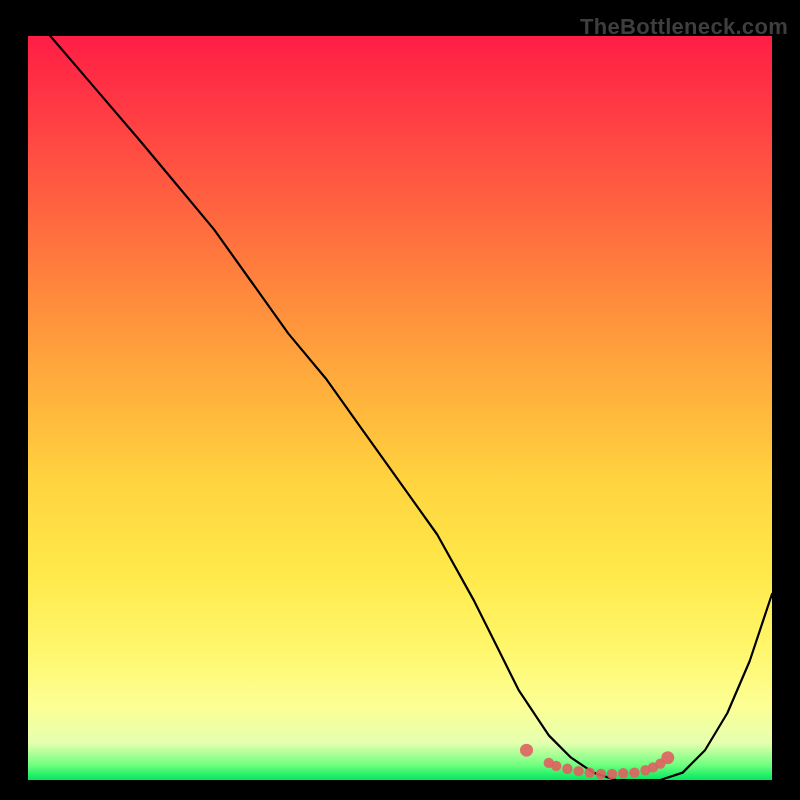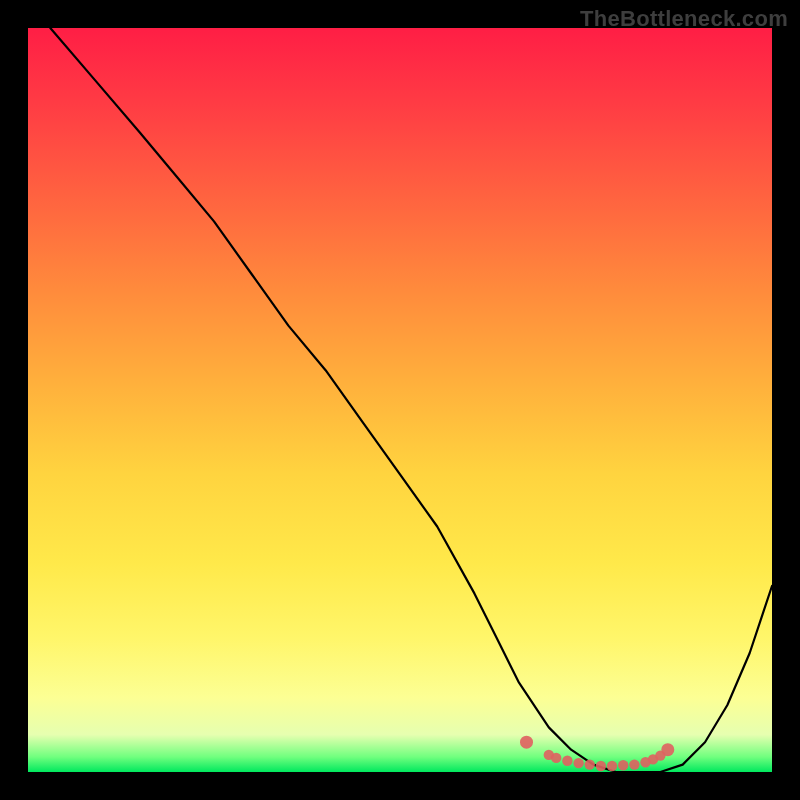--- a/index.html
+++ b/index.html
@@ -9,20 +9,21 @@
     height: 800px;
     background: #000;
     overflow: hidden;
     font-family: Arial, Helvetica, sans-serif;
   }
   .frame {
     position: relative;
     width: 800px;
     height: 572px;
     background: #000;
+    margin-top: 8px;
   }
   .watermark {
     position: absolute;
     top: 6px;
     right: 12px;
     color: #3e3e3e;
     font-size: 22px;
     font-weight: bold;
     letter-spacing: 0.3px;
     z-index: 50;

